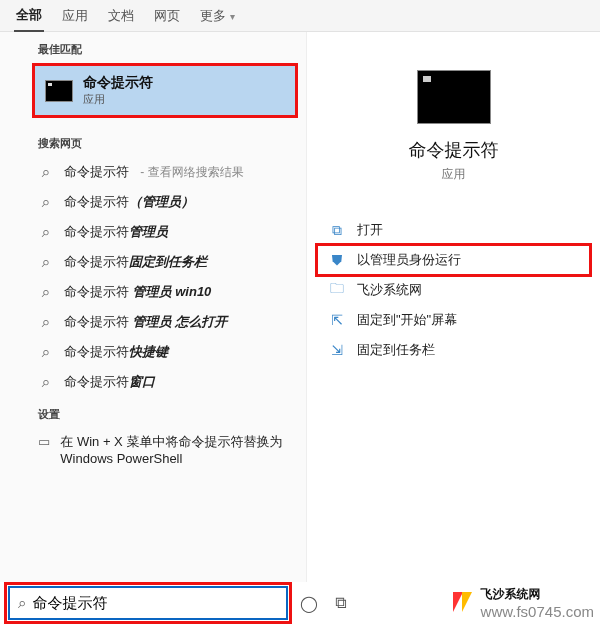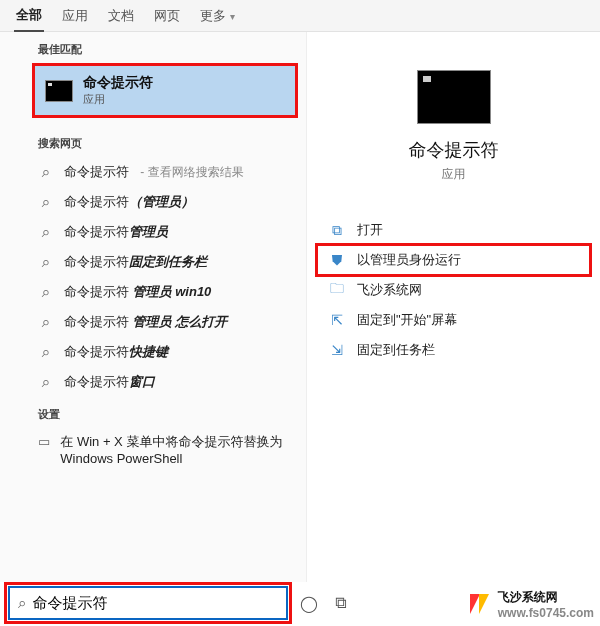--- a/index.html
+++ b/index.html
@@ -56,21 +56,21 @@
   .search-wrap .sicon { color: #555; }
   .search-in { border: none; outline: none; flex: 1; font-size: 15px; font-family: inherit; }
   .bottom-ic { width: 22px; text-align: center; color: #555; font-size: 16px; }
 
   
   .wm { position: absolute; right: 6px; bottom: 6px; display: flex; align-items: center; gap: 6px; font-size: 12px; padding-left: 12px; }
   .wm-logo { position: relative; width: 22px; height: 22px; }
   .wm-logo .a { position:absolute; left:0; top:0; width:0; height:0; border-left:10px solid #f33; border-bottom:20px solid transparent; }
   .wm-logo .b { position:absolute; left:9px; top:0; width:0; height:0; border-left:10px solid #fb0; border-bottom:20px solid transparent; }
   .wm-t1 { font-weight: 700; color: #111; }
-  .wm-t2 { font-size: 12px; color: #888; font-weight: bold; }
+  .wm-t2 { font-size: 15px; color: #888; }
 
   
   .mag::before { content: "⌕"; font-size: 15px; color:#666; }
   .box::before { content: "▭"; font-size: 13px; color:#666; }
   .list3::before { content: "≣"; font-size: 15px; color:#666; }
   .chev::before { content: "▾"; font-size: 10px; color:#888; }
 </style>
 </head>
 <body>
 

